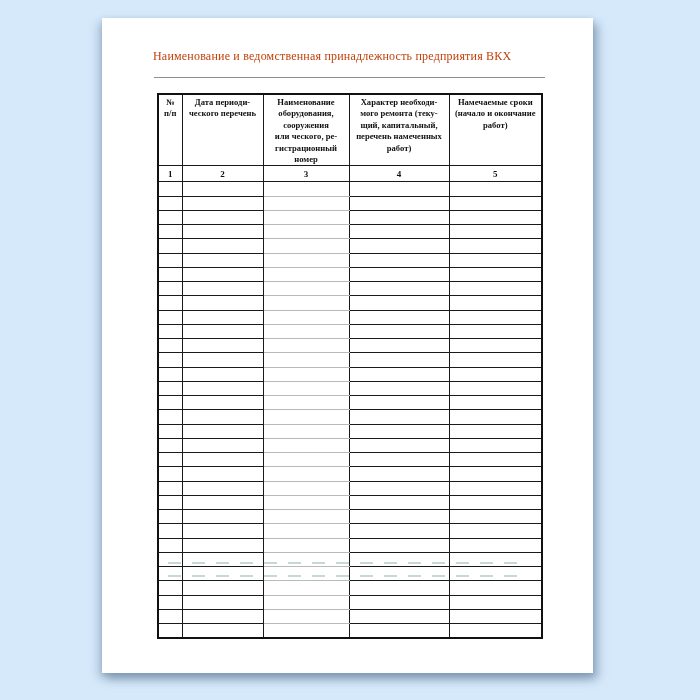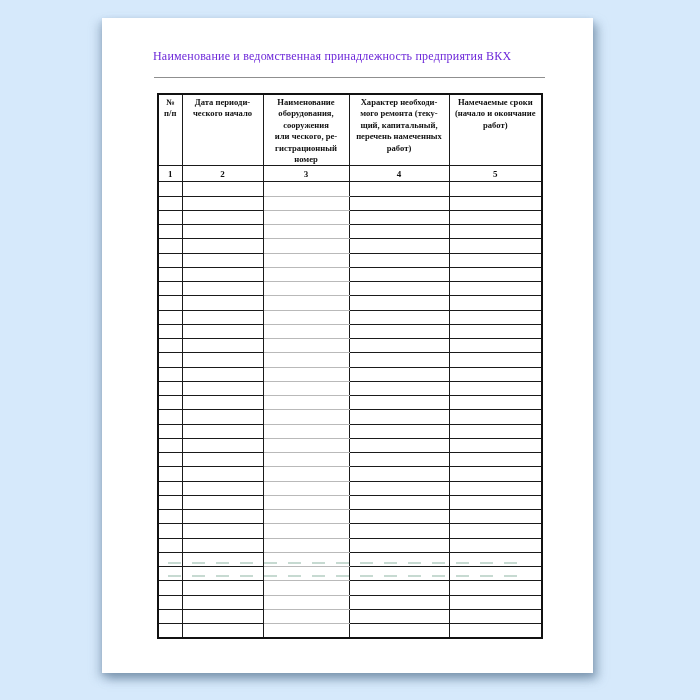--- a/index.html
+++ b/index.html
@@ -20,21 +20,21 @@
     background: #ffffff;
     box-shadow: 5px 6px 9px rgba(110, 138, 165, 0.65),
                 -4px 5px 9px rgba(110, 138, 165, 0.38),
                 0 2px 4px rgba(120, 145, 170, 0.35);
   }
   .doc-title {
     position: absolute;
     left: 51px; top: 31px;
     width: 400px;
     font-size: 12px;
-    color: #6d28d9;
+    color: #c2410c;
     letter-spacing: 0.2px;
     white-space: nowrap;
   }
   .title-rule {
     position: absolute;
     left: 52px; top: 59px;
     width: 391px; height: 0;
     border-top: 1.6px solid #8f8f8f;
   }
   table.form {
@@ -113,21 +113,21 @@
           <col class="col-2">
           <col class="col-3">
           <col class="col-4">
           <col class="col-5">
       </colgroup>
       <thead>
         <tr class="header-row">
           <th>№
 п/п</th>
           <th>Дата периоди-
-ческого начало</th>
+ческого перечень</th>
           <th>Наименование
 оборудования,
 сооружения
 или ческого, ре-
 гистрационный
 номер</th>
           <th>Характер необходи-
 мого ремонта (теку-
 щий, капитальный,
 перечень намеченных

